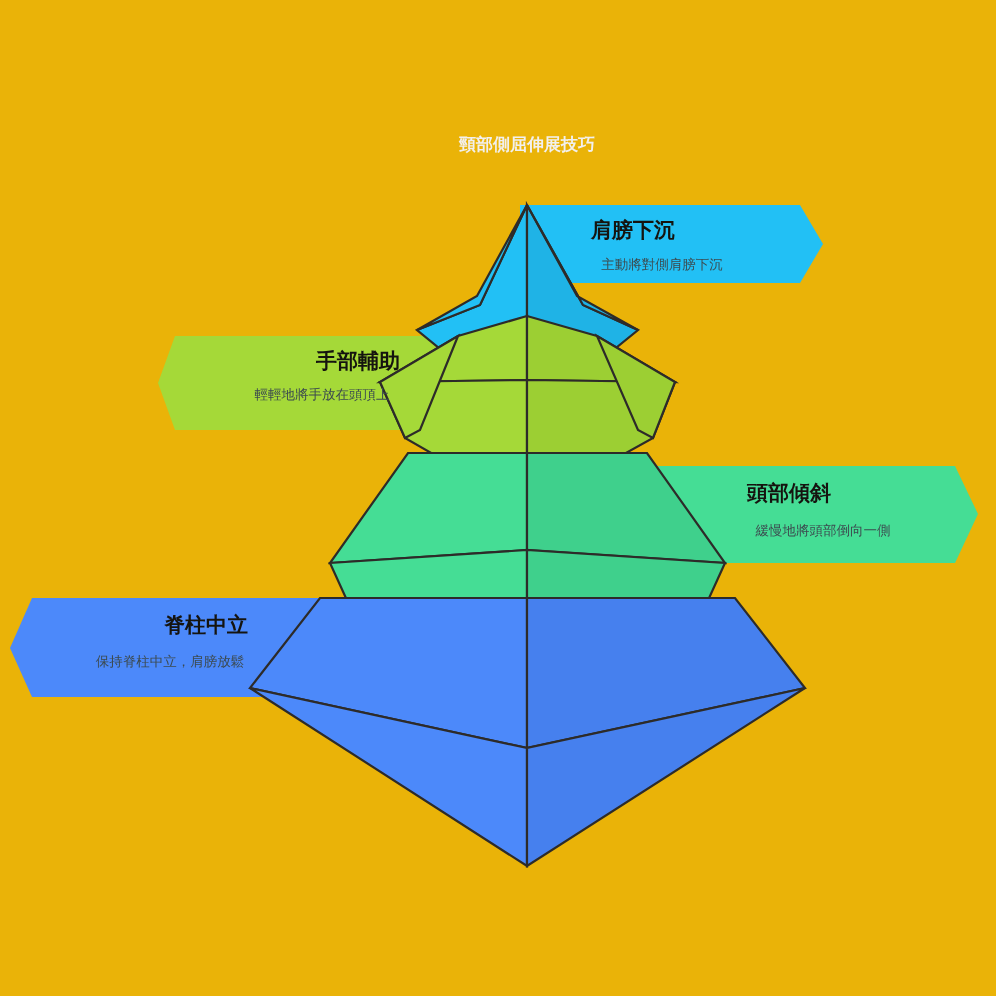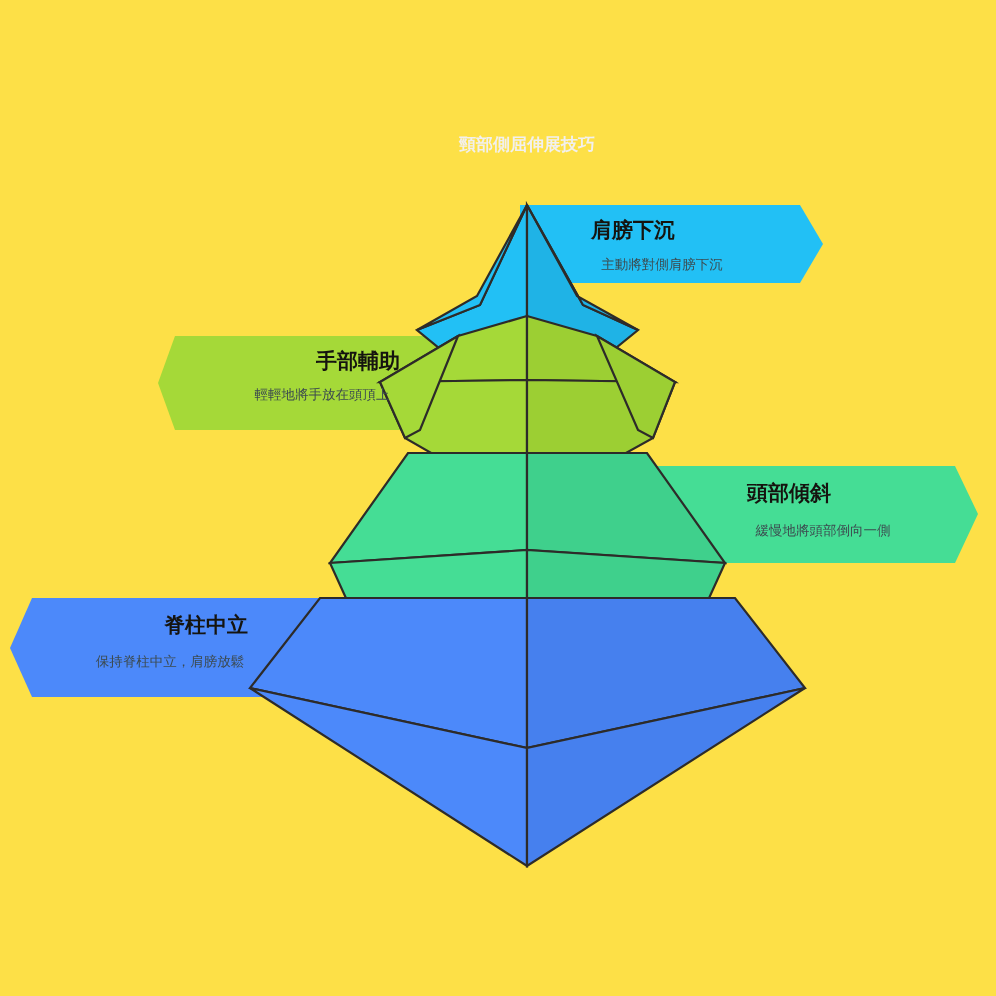--- a/index.html
+++ b/index.html
@@ -49,21 +49,21 @@
   .lbl-sub {
     font-family: "Liberation Serif", "DejaVu Serif", serif;
     font-weight: normal;
     font-size: 13.5px;
     fill: #3c4a4f;
   }
 </style>
 </head>
 <body>
 
-<div id="stage" style="background: #fde047;">
+<div id="stage" style="background: #eab308;">
   <svg id="chart-svg" viewBox="0 0 996 996">
 
     <polygon class="callout-shape" id="callout1" points="520,205 800,205 823,244 800,283 520,283" fill="#22c0f5"></polygon>
 
     <polygon class="callout-shape" id="callout2" points="470,336 175,336 158,383 175,430 470,430" fill="#a5d938"></polygon>
 
     <polygon class="callout-shape" id="callout3" points="640,466 955,466 978,514 955,563 640,563" fill="#45dd95"></polygon>
 
     <polygon class="callout-shape" id="callout4" points="340,598 32,598 10,648 32,697 340,697" fill="#4c89fa"></polygon>
 

